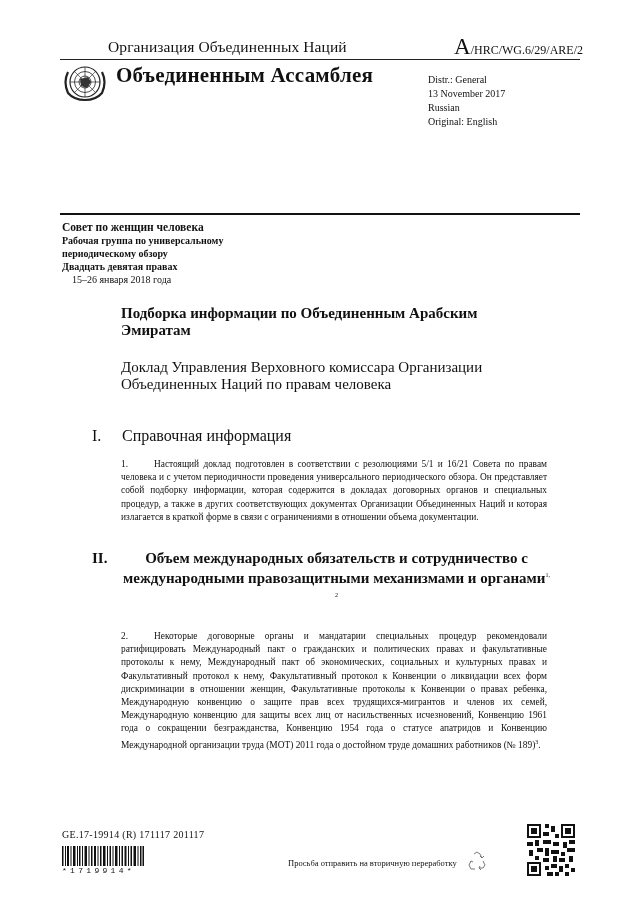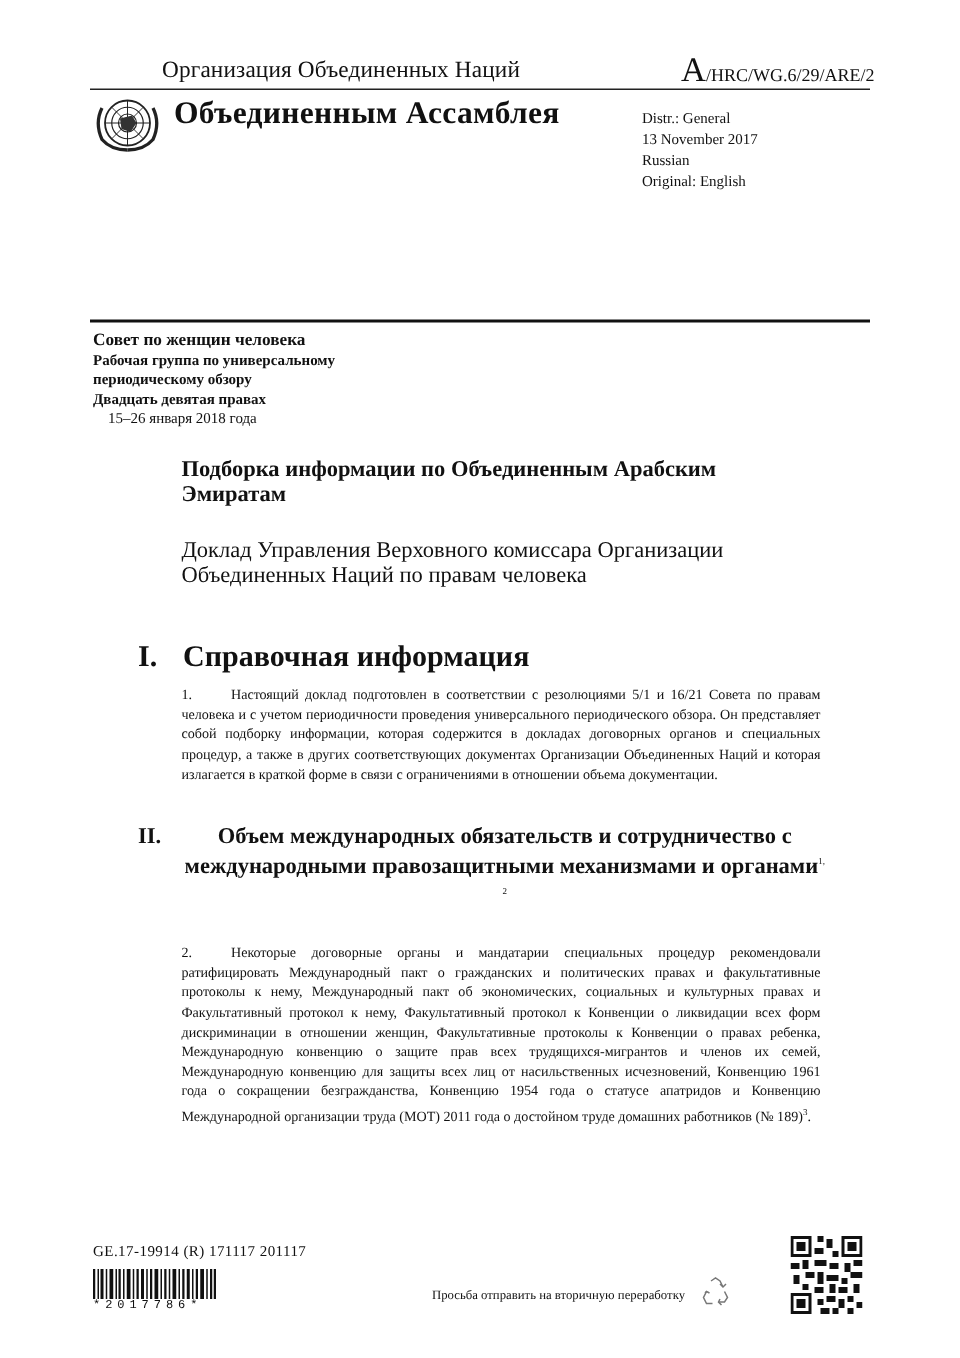--- a/index.html
+++ b/index.html
@@ -13,21 +13,21 @@
   .emblem { left: 62px; top: 62px; width: 46px; height: 40px; }
   .assembly { left: 116px; top: 63px; font-size: 21px; font-weight: bold; letter-spacing: 0.2px; }
   .distr { left: 428px; top: 73px; font-size: 10px; line-height: 14px; }
   .rule-mid { left: 60px; top: 213px; width: 520px; height: 2px; background: #111; }
   .council { left: 62px; top: 221px; font-size: 10.5px; line-height: 13px; }
   .council .b1 { font-weight: bold; font-size: 11.5px; }
   .council .b { font-weight: bold; font-size: 10px; }
   .council .n { font-size: 10px; margin-left: 10px; }
   .title1 { left: 121px; top: 305px; font-size: 15px; font-weight: bold; line-height: 17px; width: 420px; }
   .title2 { left: 121px; top: 359px; font-size: 15px; font-weight: normal; line-height: 17px; width: 420px; }
-  .h1 { left: 92px; top: 427px; font-size: 20px; font-weight: bold; }
+  .h1 { left: 92px; top: 427px; font-size: 16px; font-weight: normal; }
   .h1 .num { display: inline-block; width: 30px; }
   .para { left: 121px; font-size: 9.4px; line-height: 13.2px; width: 426px; text-align: justify; }
   .para .pn { display: inline-block; width: 33px; }
   .p1 { top: 458px; }
   .h2 { left: 92px; top: 550px; font-size: 15px; font-weight: bold; line-height: 17px; width: 460px; text-align: center; }
   .h2 .num { position: absolute; left: 0; top: 0; }
   .h2 .txt { margin-left: 29px; display: block; }
   .h2 sup { font-size: 6px; font-weight: normal; }
   .p2 { top: 630px; }
   .p2 sup { font-size: 6px; }
@@ -116,21 +116,21 @@
       <rect x="59.5" y="0" width="1.5" height="20"></rect>
     <rect x="62.5" y="0" width="2" height="20"></rect>
       <rect x="66" y="0" width="1" height="20"></rect>
       <rect x="68.5" y="0" width="1.5" height="20"></rect>
     <rect x="71.5" y="0" width="2.5" height="20"></rect>
       <rect x="75.5" y="0" width="1" height="20"></rect>
       <rect x="78" y="0" width="1.5" height="20"></rect>
     <rect x="80.5" y="0" width="1.5" height="20"></rect>
   </g>
 </svg>
-<div class="abs barcode-text">*2017786*</div>
+<div class="abs barcode-text">*1719914*</div>
 
 <div class="abs recycle-text">Просьба отправить на вторичную переработку</div>
 <svg class="abs recycle-icon" viewBox="0 0 22 22">
   <g fill="none" stroke="#777" stroke-width="1">
     <path d="M8 4 L11 2 L14 4 L16 8"></path>
     <path d="M17 11 L19 15 L17 18 L13 18"></path>
     <path d="M9 19 L5 19 L3 15 L5 11"></path>
     <polyline points="14,6 16,8 18,6"></polyline>
     <polyline points="14,16 13,18 15,20"></polyline>
     <polyline points="4,12 5,11 7,12"></polyline>

